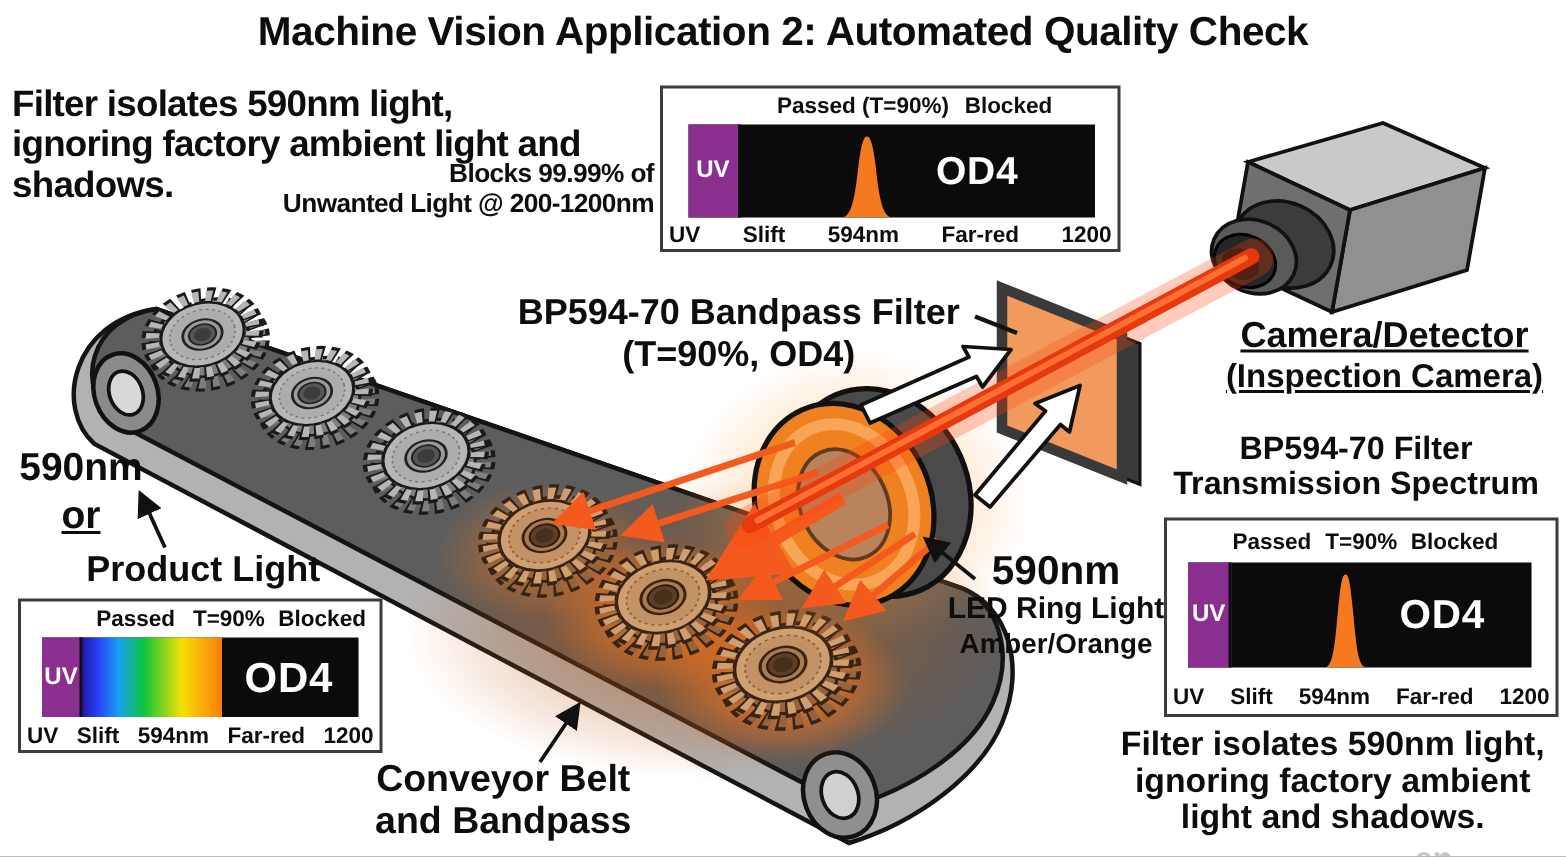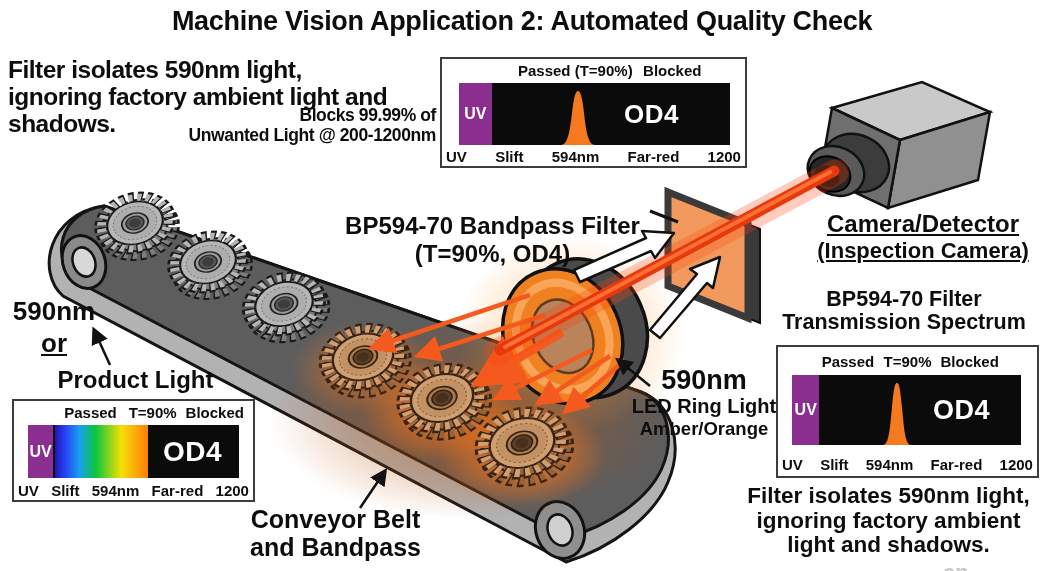--- a/index.html
+++ b/index.html
@@ -231,21 +231,21 @@
     </div>
     <div class="axis" style="bottom:3px;">
       <span>UV</span>
       <span>Slift</span>
       <span>594nm</span>
       <span>Far-red</span>
       <span>1200</span>
     </div>
   </div>
 
-  <div class="abs ctr" style="left:330px;top:212px;width:325px;z-index:6;">
+  <div class="abs ctr" style="left:330px;top:195px;width:325px;z-index:6;">
     <div style="font-size:24px;">BP594-70 Bandpass Filter</div>
     <div style="font-size:24px;">(T=90%, OD4)</div>
   </div>
 
   <div class="abs ctr" style="left:802px;top:210px;width:242px;z-index:6;text-decoration:underline;">
     <div style="font-size:24px;">Camera/Detector</div>
     <div style="font-size:22px;">(Inspection Camera)</div>
   </div>
 
   <div class="abs ctr" style="left:768px;top:288px;width:272px;z-index:6;">

